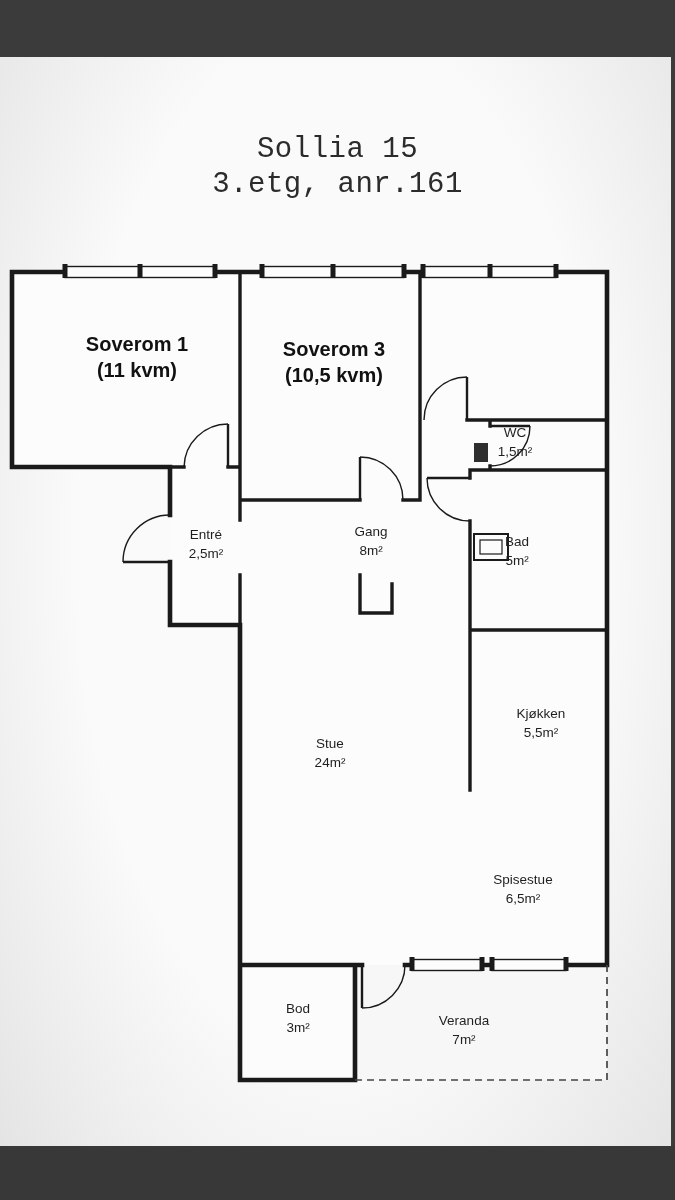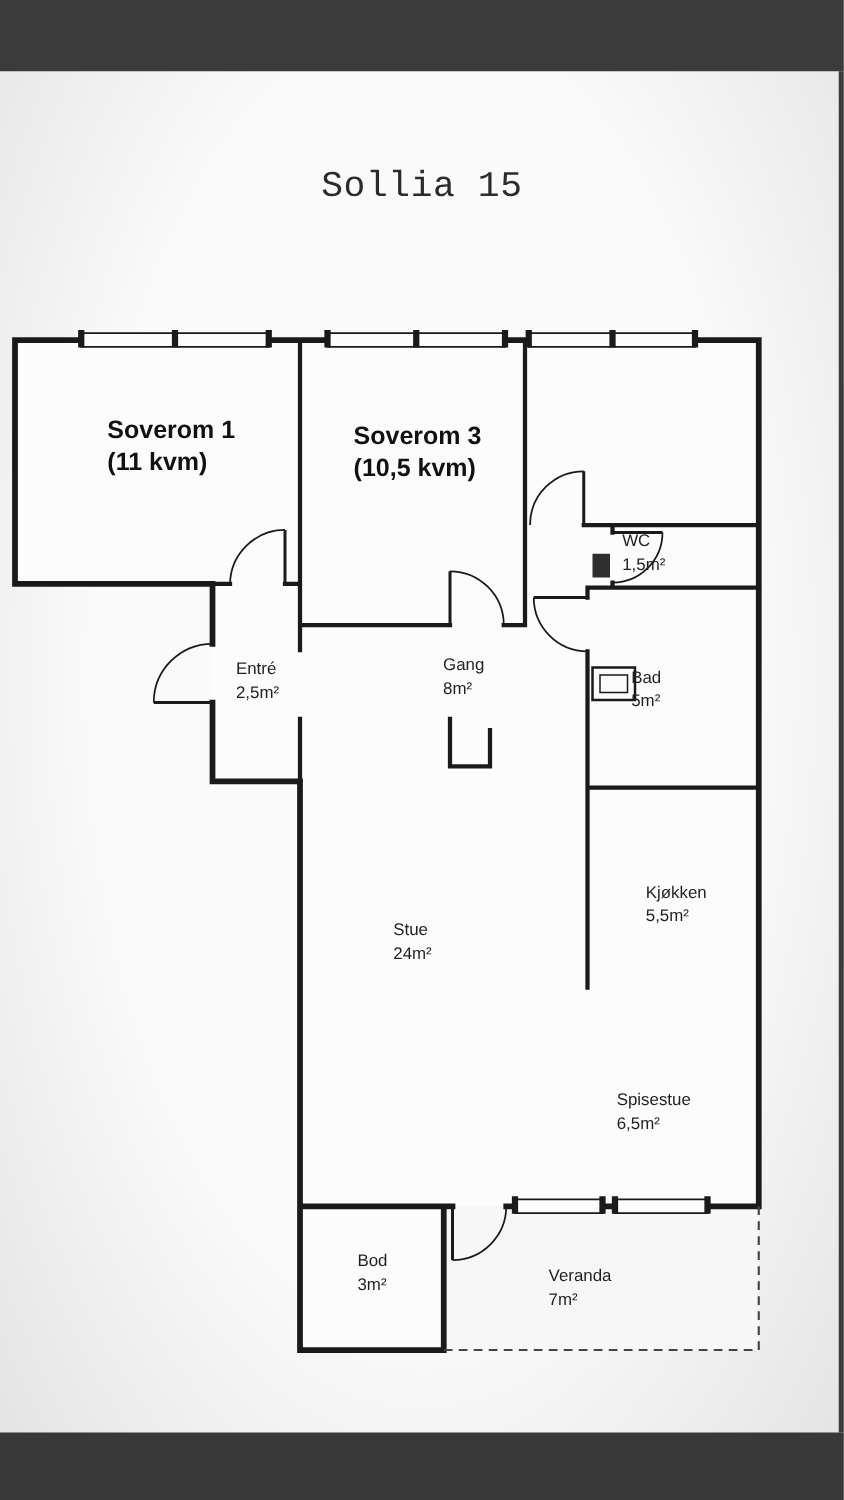--- a/index.html
+++ b/index.html
@@ -19,34 +19,35 @@
   .bar.bottom{top:1146px;height:54px;background:#383838;}
   .edge{position:absolute;top:57px;right:0;width:4px;height:1089px;background:#3c3c3c;z-index:20;}
   .title{
     position:absolute;top:132px;left:0;width:100%;
     text-align:center;font-size:29px;line-height:1.22;color:#2b2b2b;
     letter-spacing:0.5px;z-index:10;font-family:Liberation Mono, monospace;
   }
   svg.plan{position:absolute;left:0;top:0;z-index:5;}
   .room-label{
     position:absolute;transform:translate(-50%,-50%);
-    color:#1f1f1f;font-size:13.5px;line-height:1.4;
+    text-align:center;color:#1f1f1f;font-size:13.5px;line-height:1.4;
     white-space:nowrap;z-index:10;
   }
   .room-label.bedroom{font-size:20px;font-weight:700;line-height:1.3;color:#111;}
 </style>
 </head>
 <body>
 
 <div class="screen">
 
   <div class="photo">
 
     <div class="title">
       <div>Sollia 15</div>
+      <div>3.etg, anr.161</div>
     </div>
 
     <svg class="plan" width="675" height="1200" viewBox="0 0 675 1200">
 
       <path d="M12,272 L607,272 L607,965 L355,965 L355,1080 L240,1080 L240,625 L170,625 L170,467 L12,467 Z" fill="#fcfcfc" stroke="none"></path>
       <rect x="355" y="965" width="252" height="115" fill="#f7f7f7" stroke="none"></rect>
 
       <g stroke="#1a1a1a" stroke-width="4.6" fill="none" stroke-linecap="square">
         <path d="M12,272 H607 V965 H405 M362,965 H240
                  M12,272 V467 H170 M170,467 V515 M170,562 V625 H240 V1080 H355

